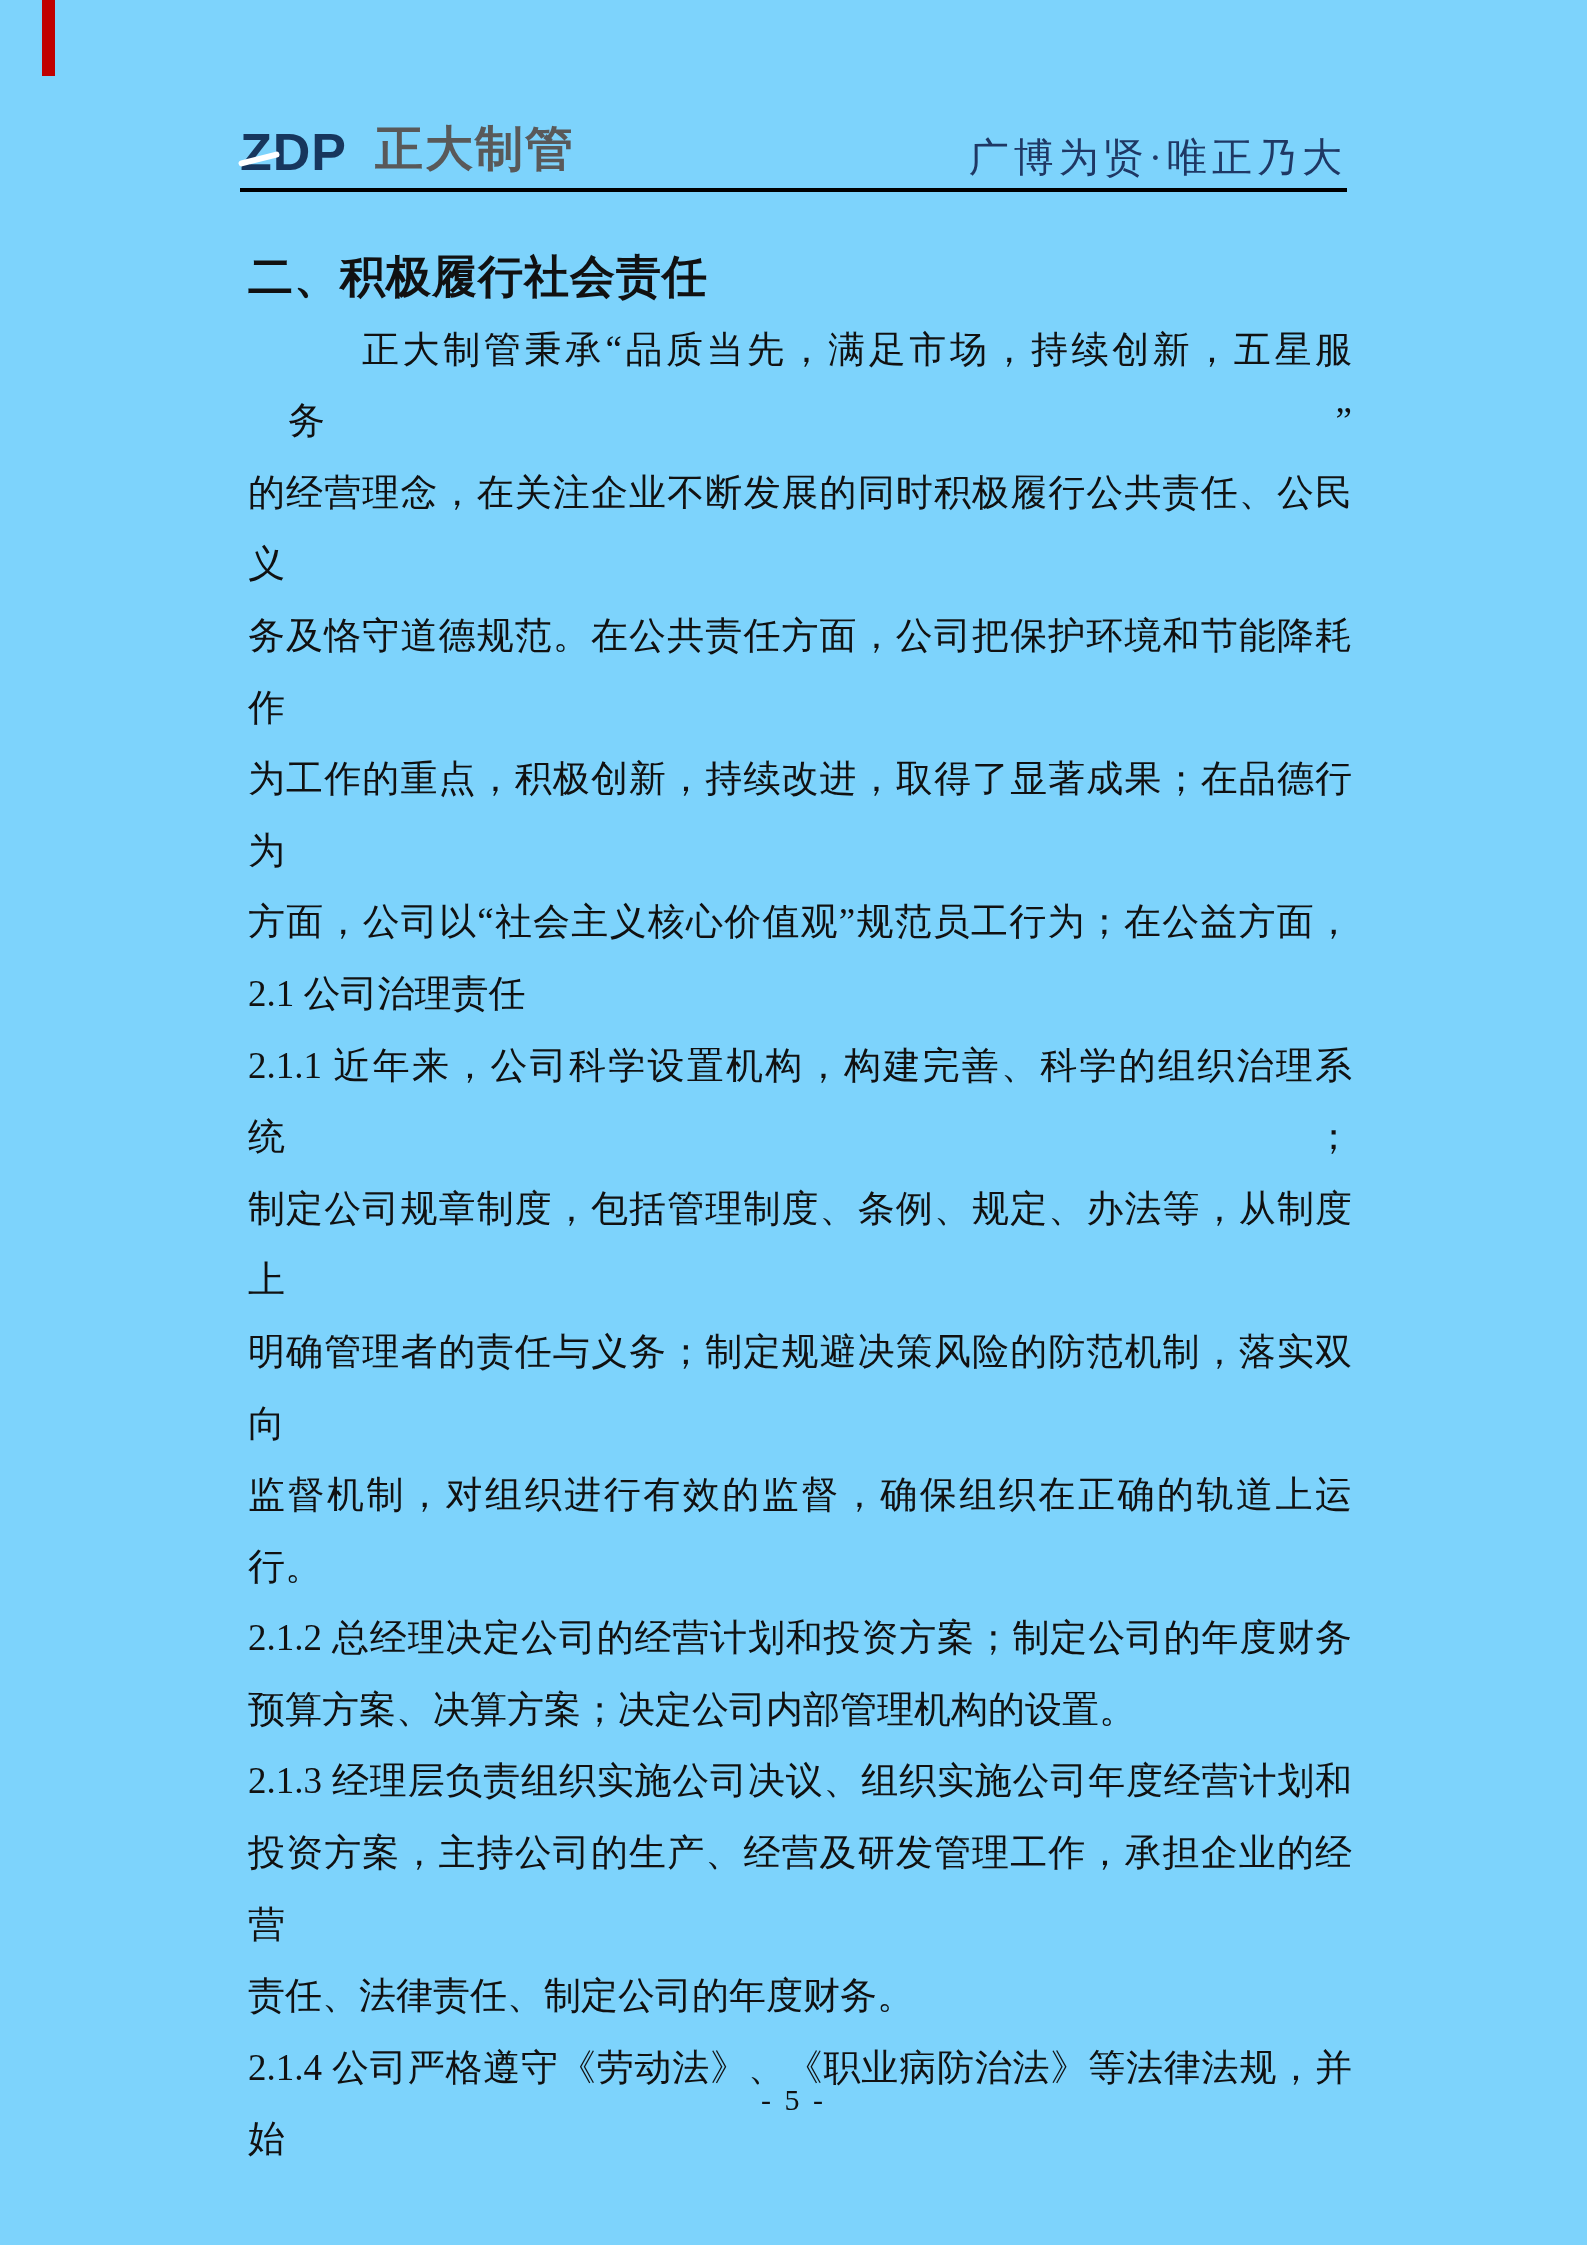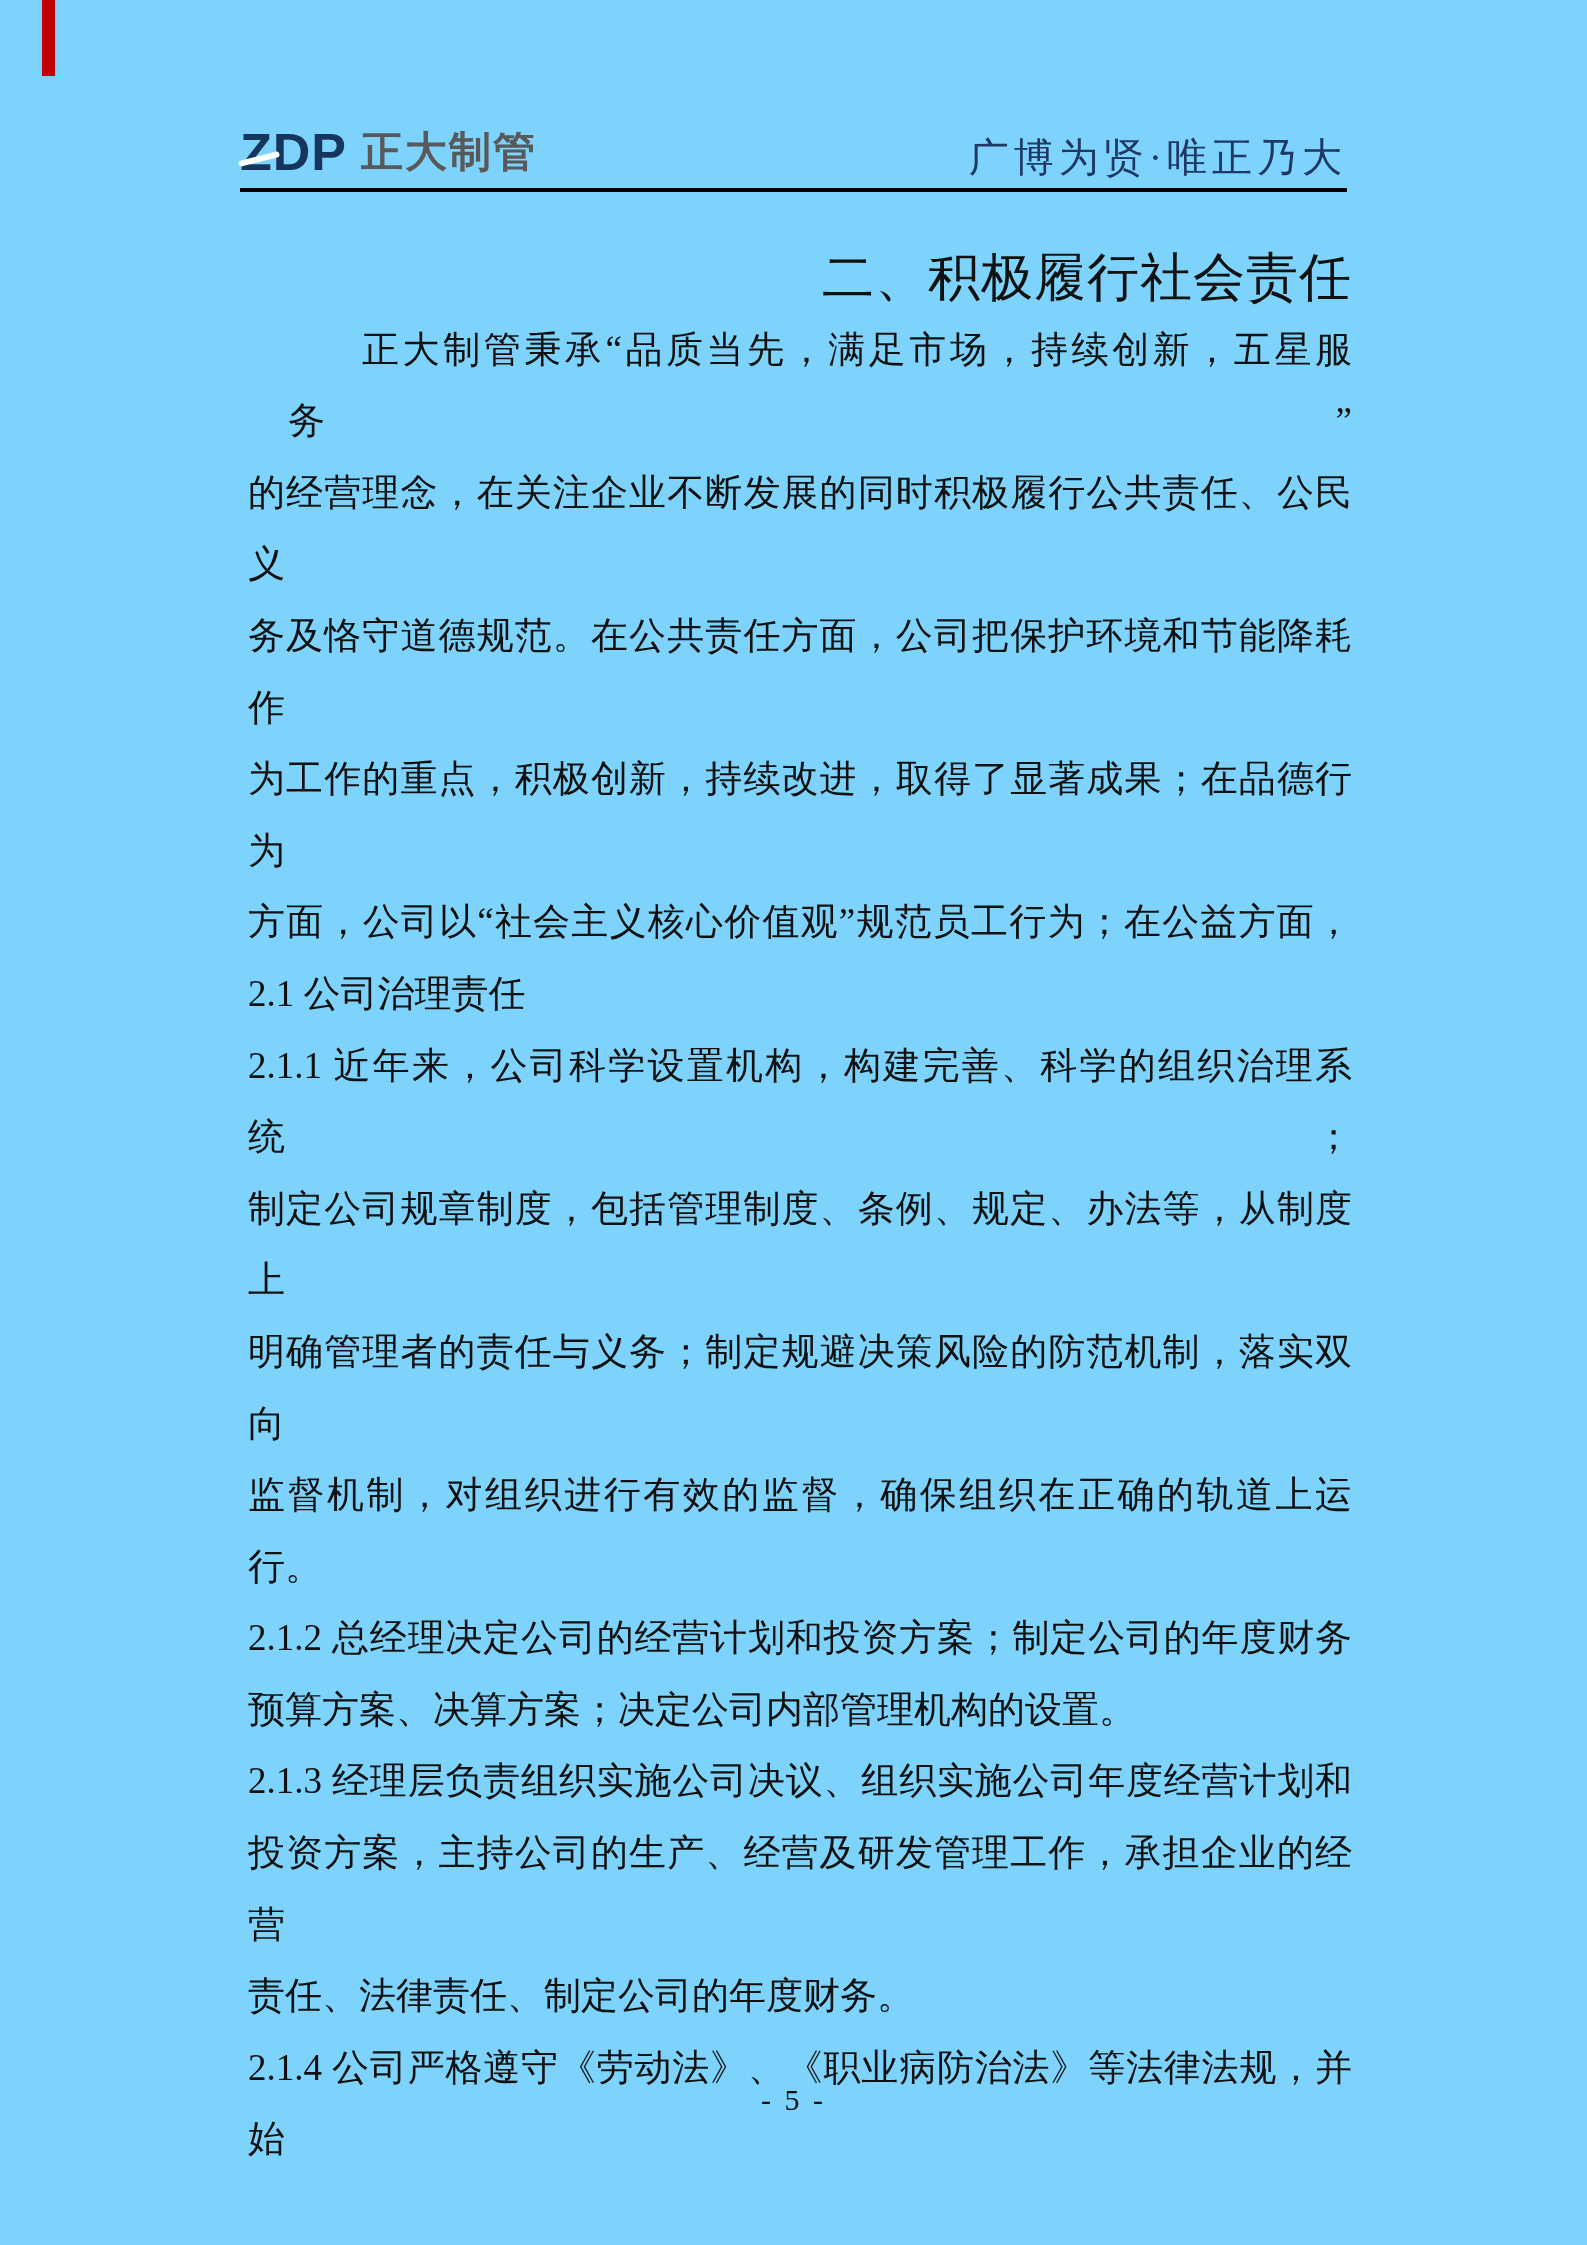--- a/index.html
+++ b/index.html
@@ -49,24 +49,24 @@
     position: absolute;
     left: -2px;
     top: 30px;
     width: 42px;
     height: 6px;
     background: #ffffff;
     transform: rotate(-14deg);
     border-radius: 3px;
   }
   .logo-cn {
-    margin-left: 14px;
-    font-family: Liberation Serif, serif;
+    margin-left: 28px;
+    font-family: Liberation Mono, monospace;
     font-weight: 800;
-    font-size: 42px;
+    font-size: 48px;
     line-height: 52px;
     color: #595959;
     letter-spacing: 2px;
   }
   .tagline {
     position: absolute;
     right: 0;
     top: 12px;
     font-size: 40px;
     line-height: 40px;
@@ -86,24 +86,24 @@
   
   .content {
     position: absolute;
     left: 248px;
     top: 242px;
     width: 1104px;
     font-size: 37px;
     line-height: 71.6px;
   }
   .doc-heading {
-    font-weight: normal;
-    font-size: 52px;
+    font-weight: bold;
+    font-size: 45px;
     letter-spacing: 1px;
-    text-align: right;
+    text-align: left;
   }
   .line {
     text-align: justify;
     text-align-last: justify;
     text-justify: inter-character;
     white-space: normal;
   }
   .line.end {
     text-align-last: left;
   }

